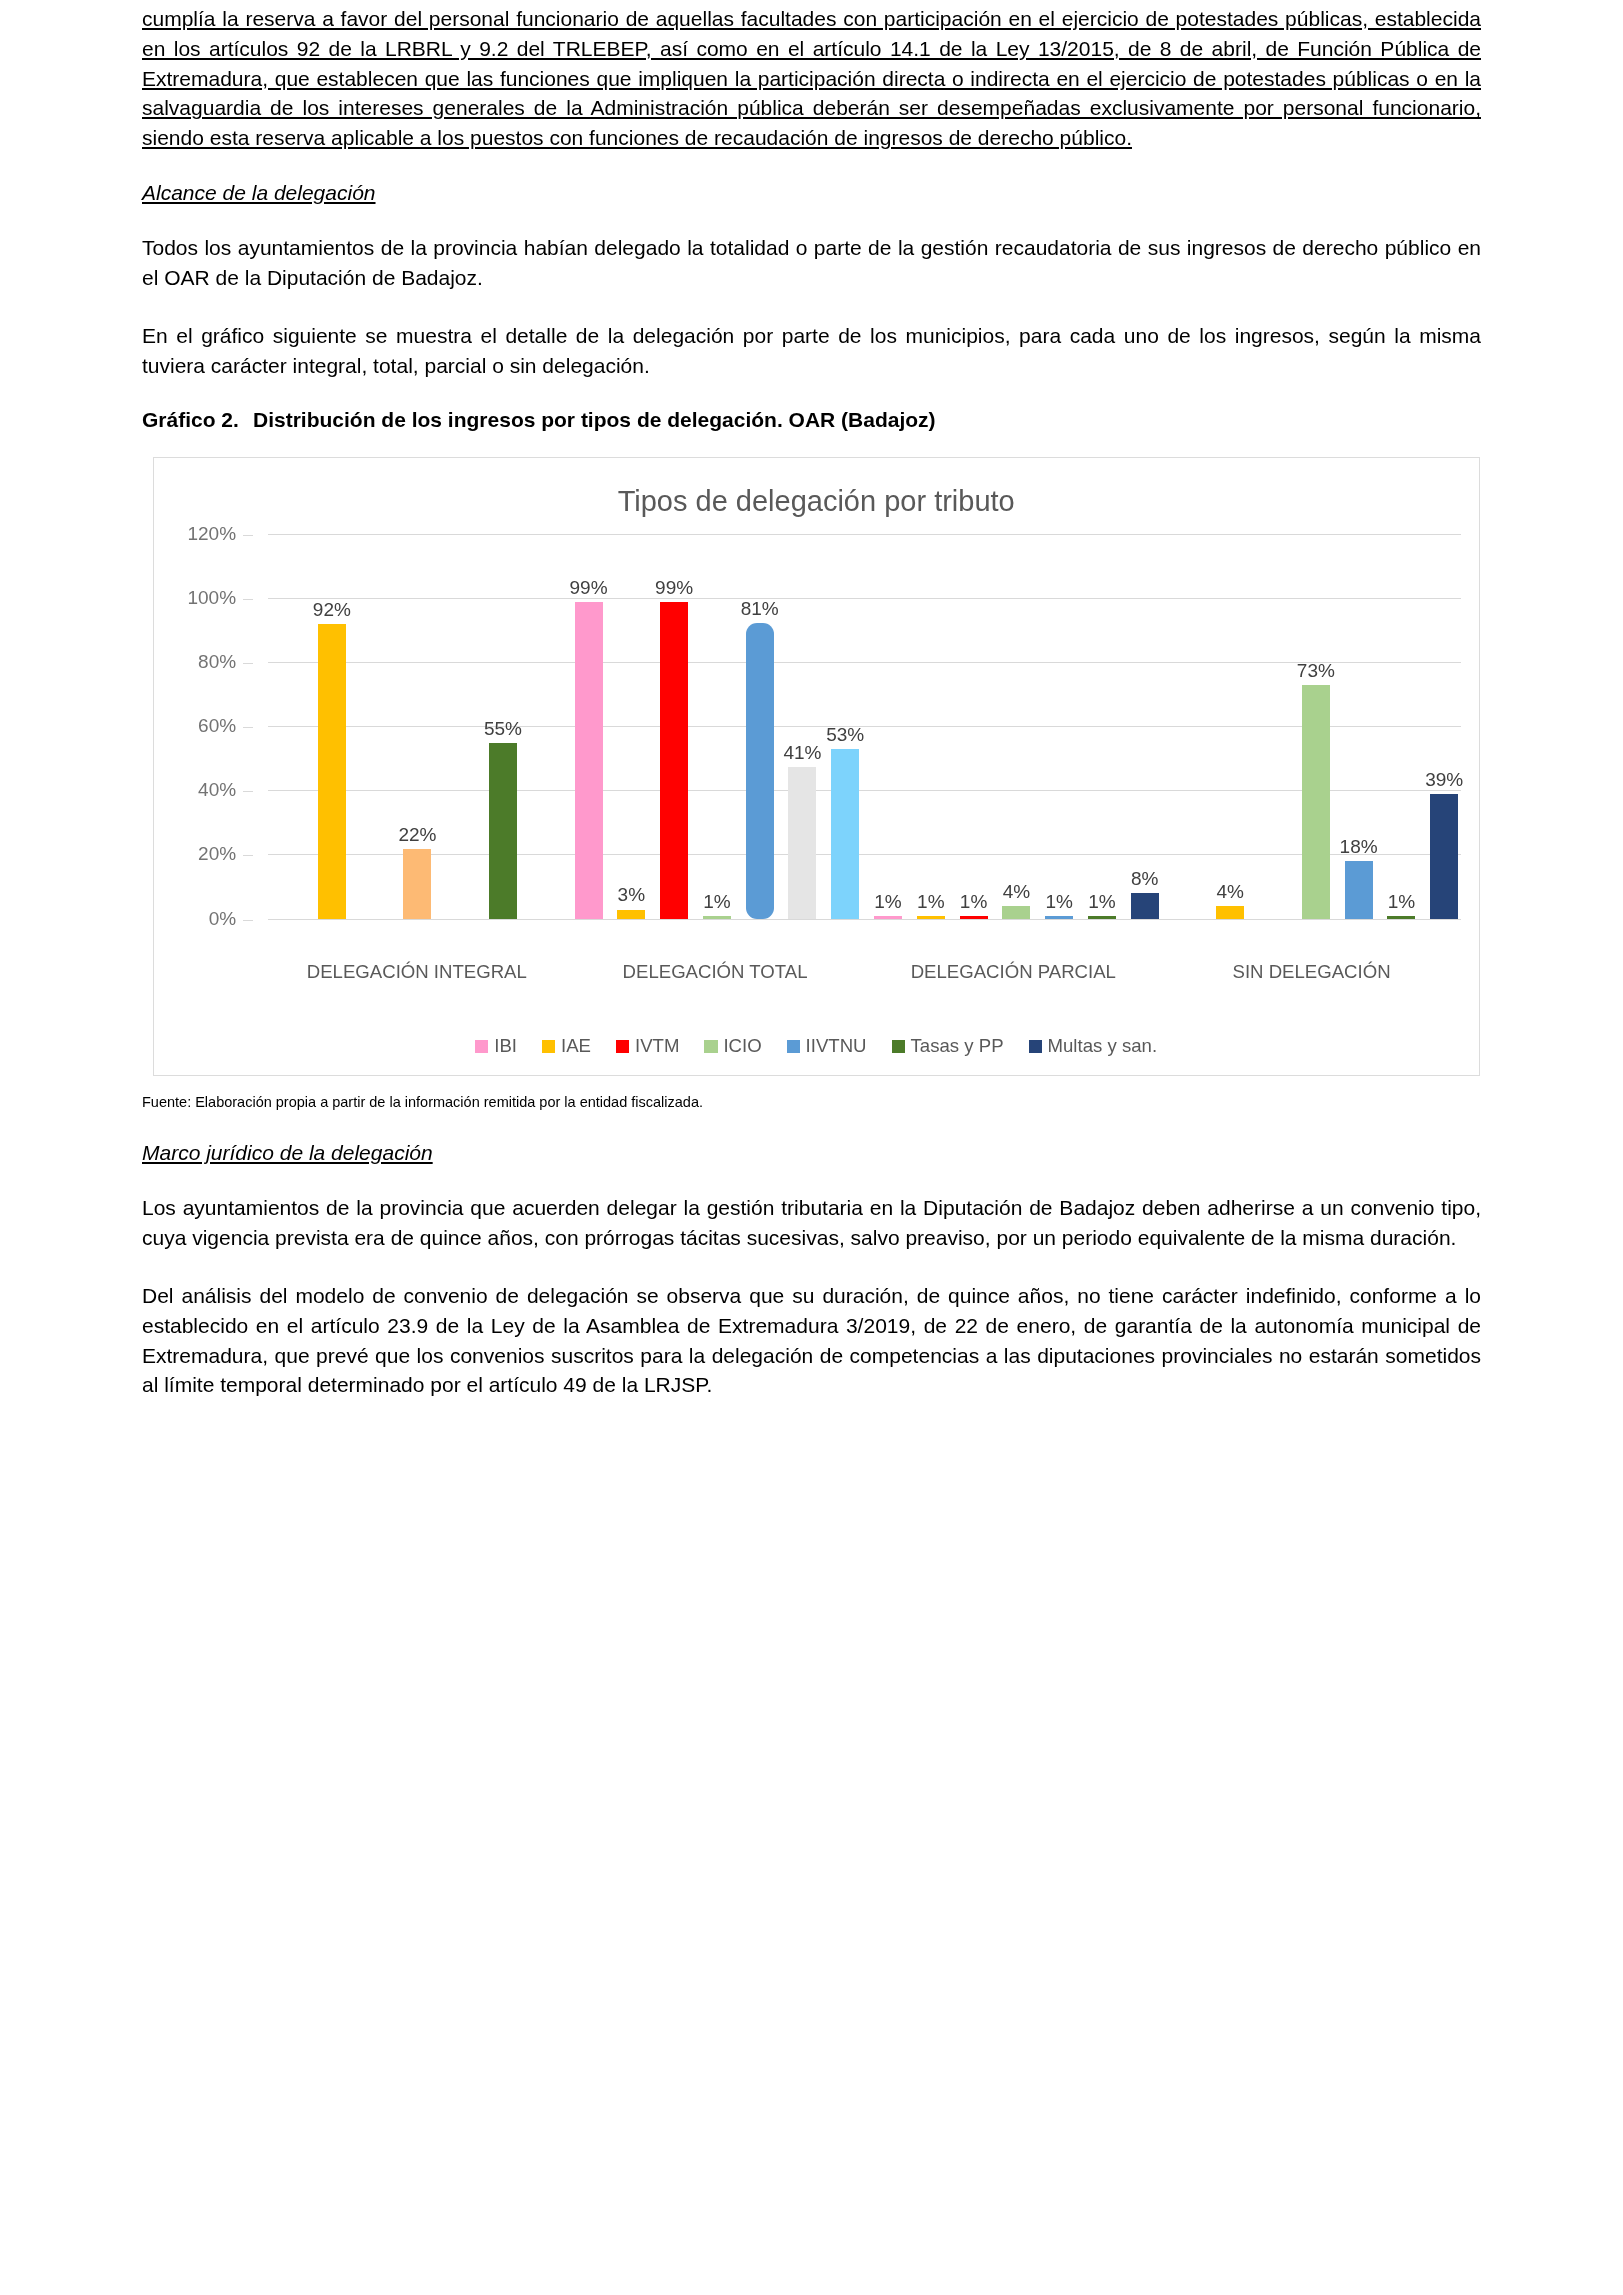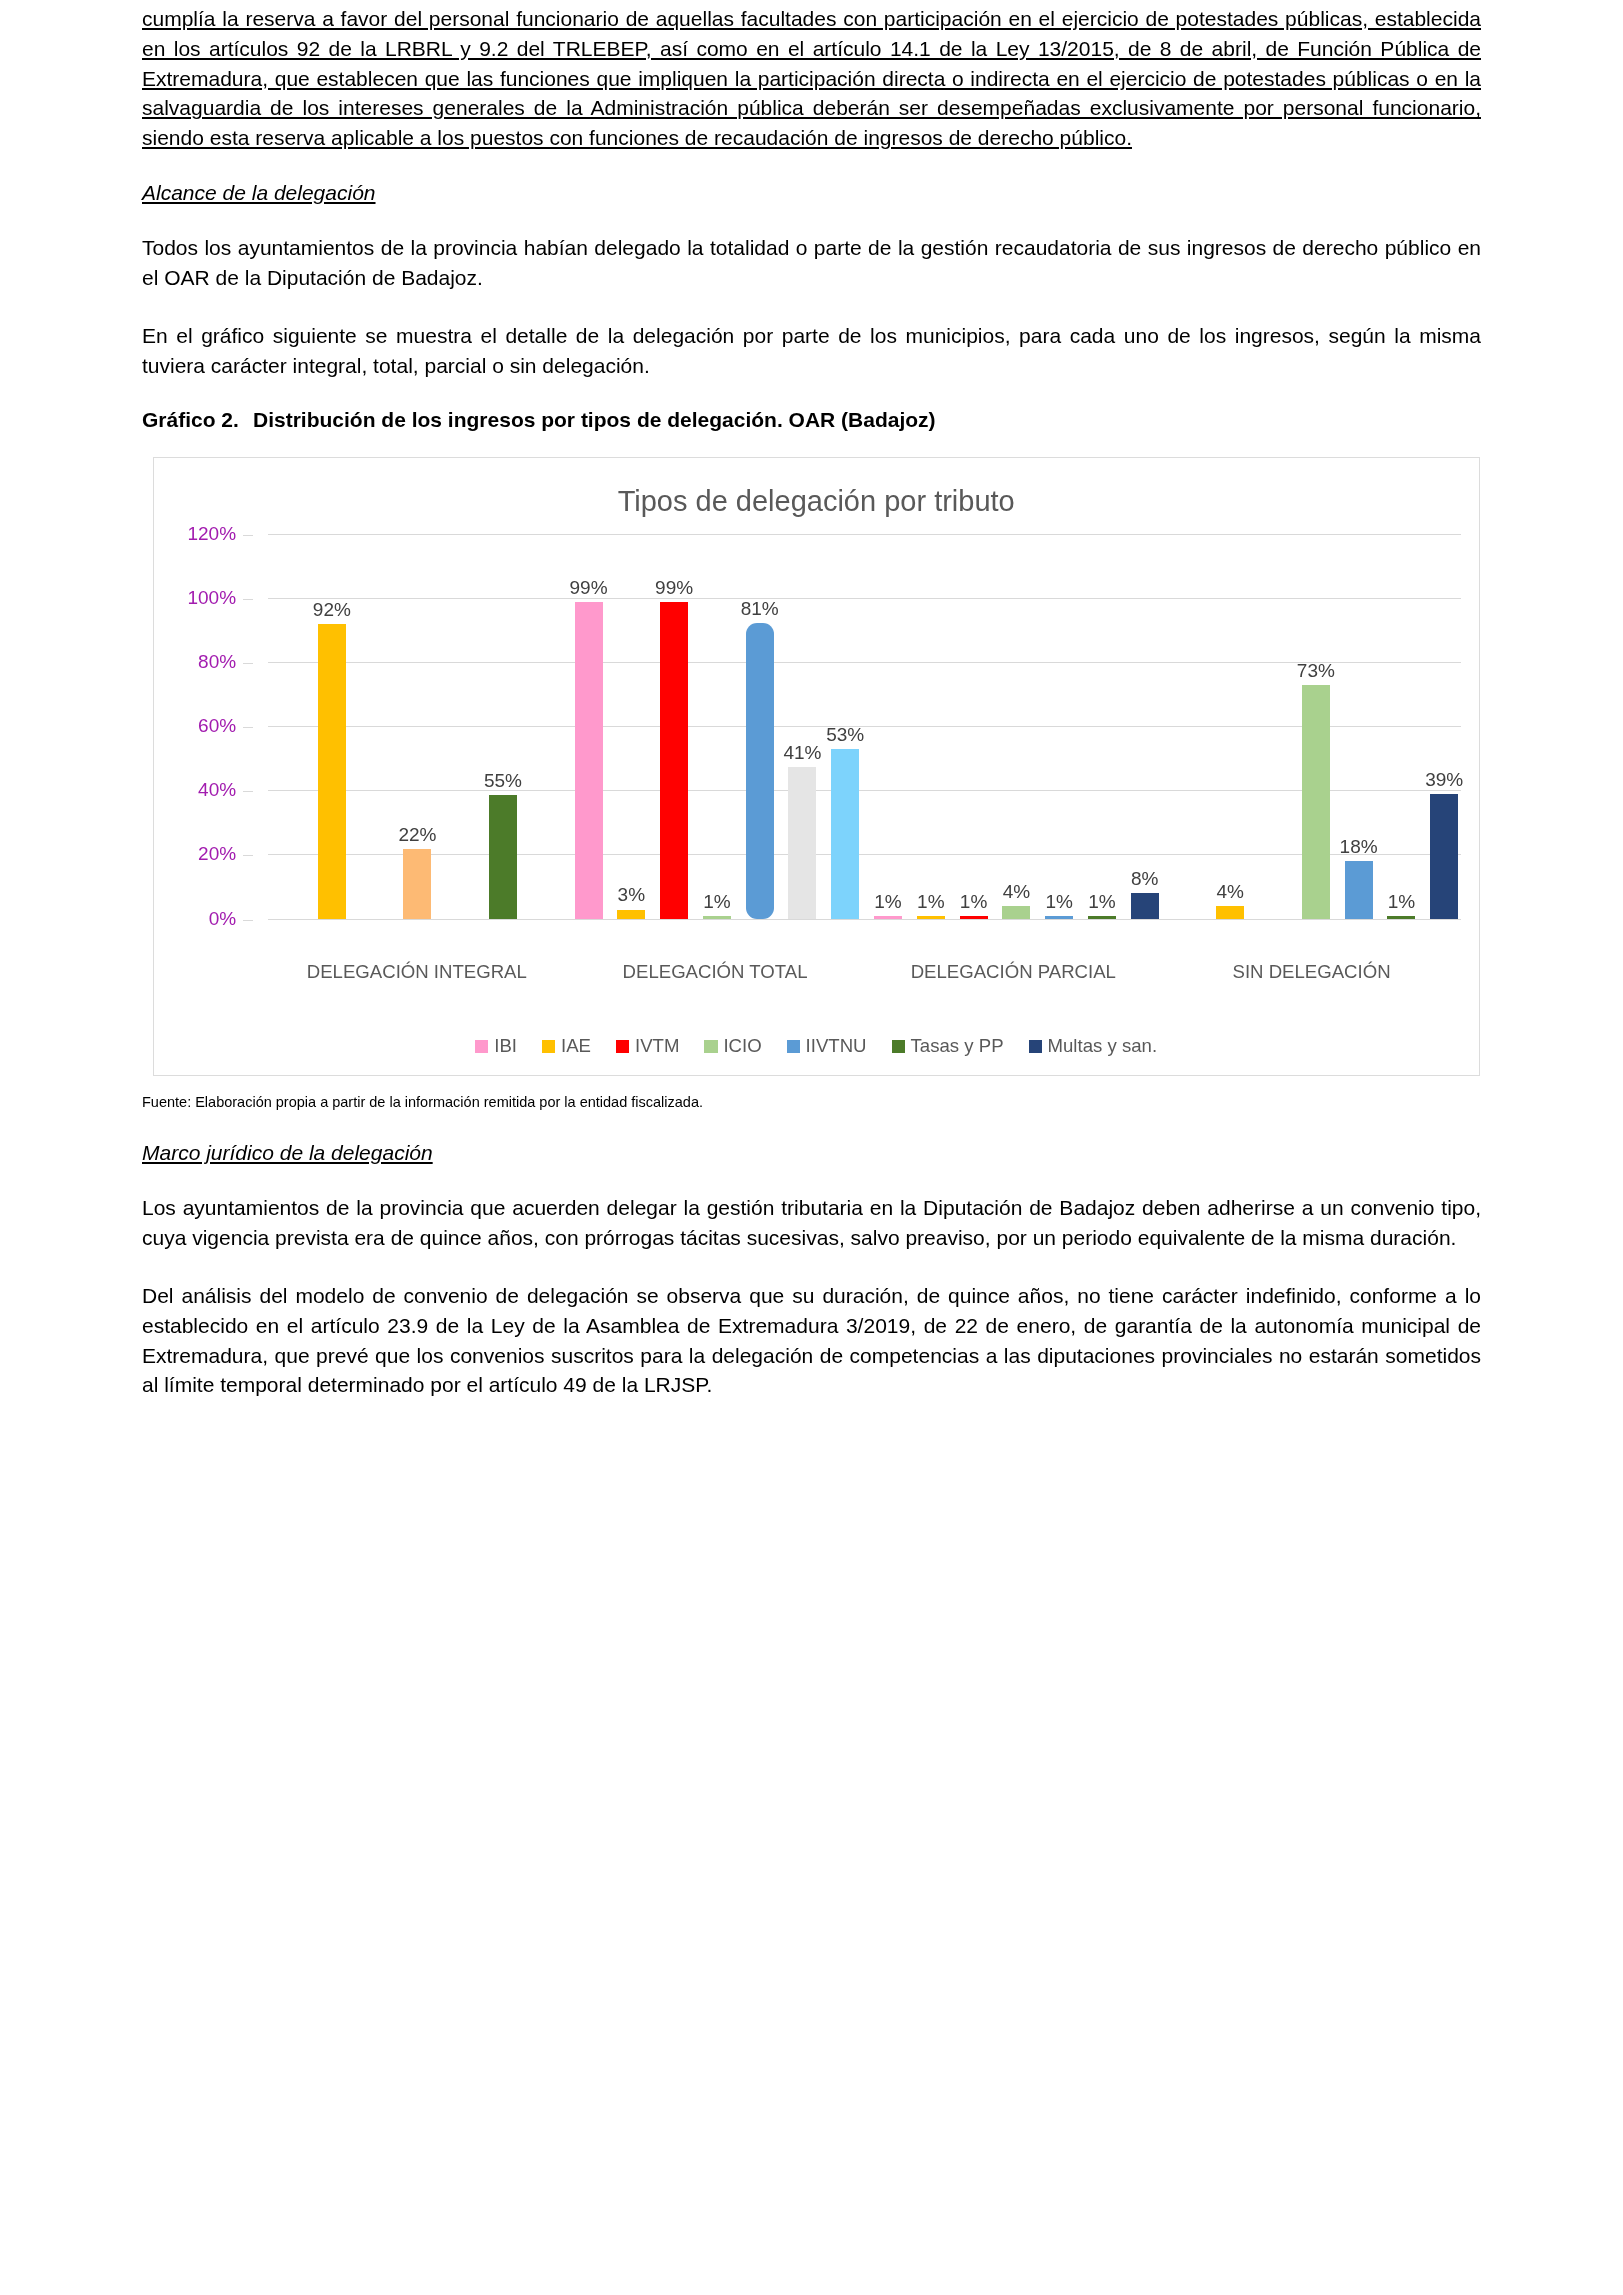--- a/index.html
+++ b/index.html
@@ -74,21 +74,21 @@
     left: 20px;
     top: 0;
     width: 79px;
     height: 385px;
   }
   .y-tick {
     position: absolute;
     right: 0;
     transform: translateY(-50%);
     font-size: 19px;
-    color: #a21caf;
+    color: #737373;
     text-align: right;
     white-space: nowrap;
   }
   .y-tick .dash {
     display: inline-block;
     width: 10px;
     height: 0.8px;
     background: #d9d9d9;
     vertical-align: middle;
     margin-left: 6.6px;
@@ -227,21 +227,21 @@
                 </div>
               </div>
               <div class="bar-slot"></div>
               <div class="bar-slot">
                 <div class="bar" title="ICIO – DELEGACIÓN INTEGRAL: 22%" style="height: 70px; background: #fdba74;">
                   <span class="bar-label">22%</span>
                 </div>
               </div>
               <div class="bar-slot"></div>
               <div class="bar-slot">
-                <div class="bar" title="Tasas y PP – DELEGACIÓN INTEGRAL: 55%" style="height: 124px; background: rgb(76, 123, 41);">
+                <div class="bar" title="Tasas y PP – DELEGACIÓN INTEGRAL: 55%" style="height: 176px; background: rgb(76, 123, 41);">
                   <span class="bar-label">55%</span>
                 </div>
               </div>
               <div class="bar-slot"></div>
             </div>
             <div class="group">
               <div class="bar-slot">
                 <div class="bar" title="IBI – DELEGACIÓN TOTAL: 99%" style="height: 317px; background: rgb(255, 153, 204);">
                   <span class="bar-label">99%</span>
                 </div>

